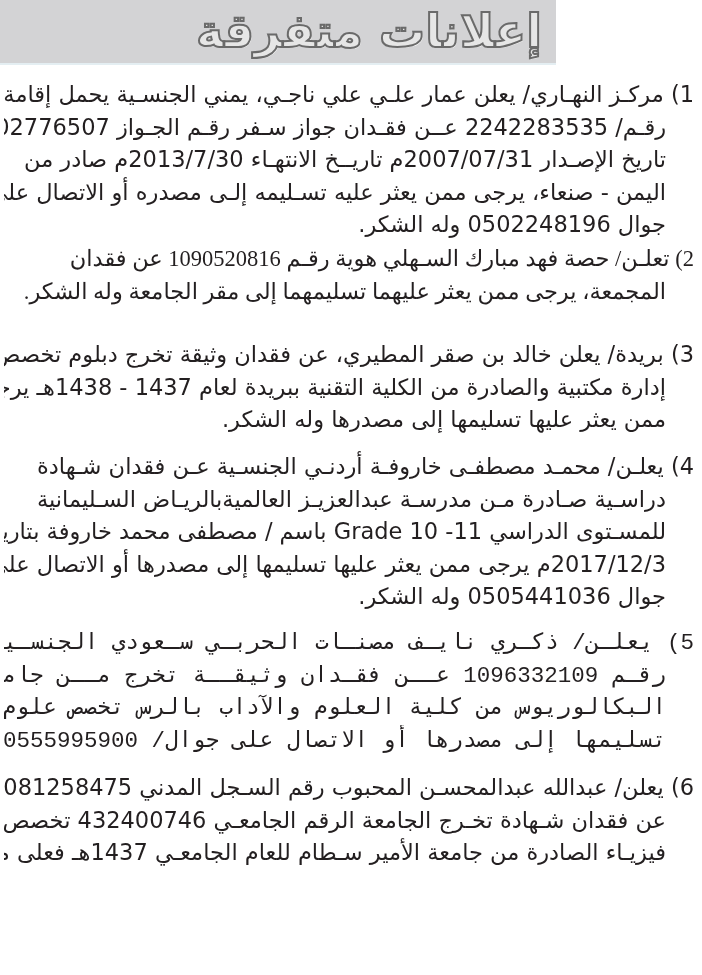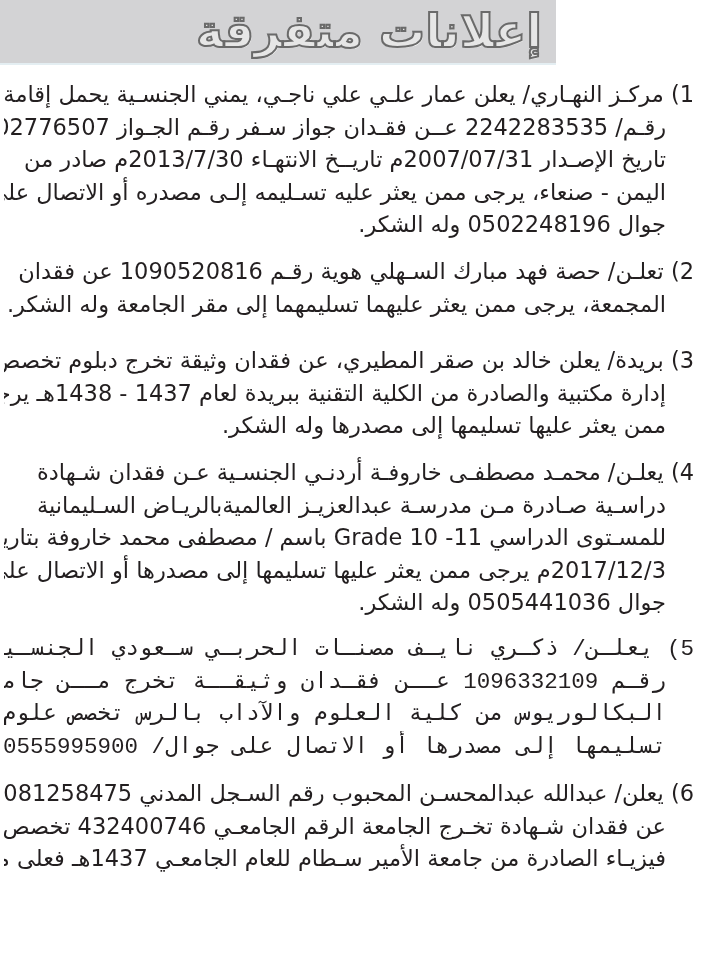--- a/index.html
+++ b/index.html
@@ -58,22 +58,22 @@
       display: block;
       white-space: nowrap;
       overflow: hidden;
     }
     .ad .line.indent {
       padding-right: 28px;
     }
     .ad .num {
       display: inline;
     }
-    .ad-1 { margin-bottom: 14px; }
-    .ad-2 { margin-bottom: 24px; }
+    .ad-1 { margin-bottom: 2px; }
+    .ad-2 { margin-bottom: 30px; font-family: Liberation Serif, serif; }
     .ad-3 { margin-bottom: 14px; }
     .ad-4 { margin-bottom: 14px; }
     .ad-5 { margin-bottom: 14px; font-family: Liberation Mono, monospace; }
   </style>
 </head>
 <body>
 
 <div class="header-band">
   <div class="header-title">إعلانات متفرقة</div>
 </div>

